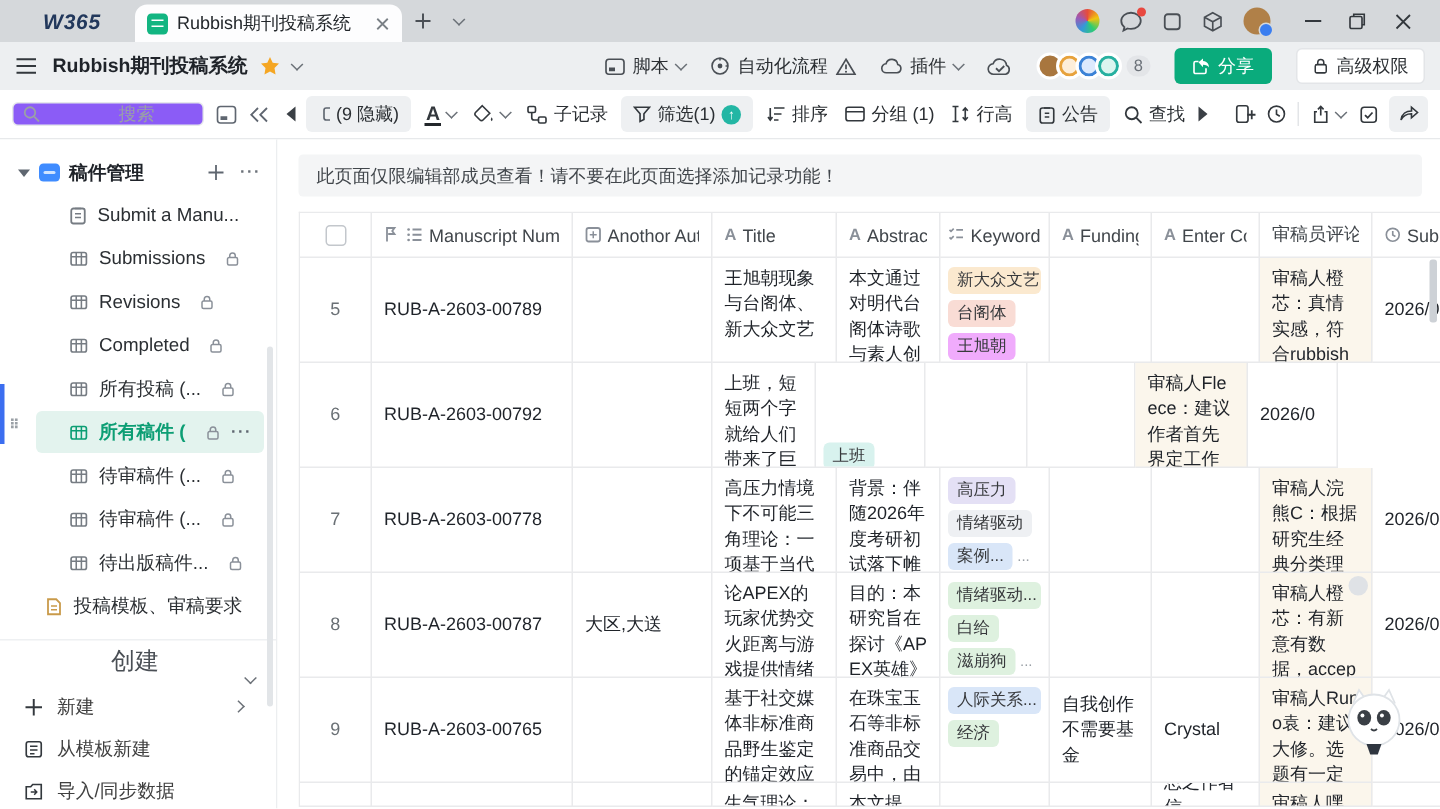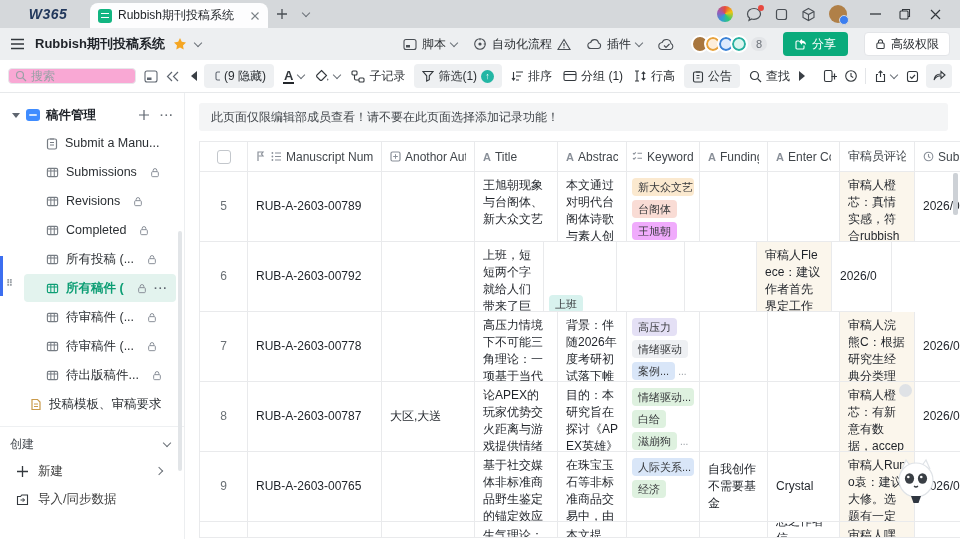--- a/index.html
+++ b/index.html
@@ -35,21 +35,21 @@
   .av2 { background:#fcе; background:#fdeeda; box-shadow:inset 0 0 0 2px #e7a23c; }
   .av3 { background:#ddeafd; box-shadow:inset 0 0 0 2px #3b82d6; }
   .av4 { background:#dcf5ef; box-shadow:inset 0 0 0 2px #27b0a0; }
   .av-count { margin-left:3px; font-size:11px; color:#6b7178; background:#e3e5e8; border-radius:8px; padding:1px 5px; }
   .share-btn { background:#0aab7c; color:#fff; font-size:12px; border-radius:4px; height:24px; display:flex; align-items:center; gap:5px; padding:0 12px; }
   .perm-btn { background:#fff; color:#2b2f33; font-size:12px; border-radius:4px; height:24px; display:flex; align-items:center; gap:5px; padding:0 10px; border:1px solid #e3e5e8; }
 
   
   .toolbar-row { height:33px; background:#fff; border-bottom:1px solid #e7e9eb; display:flex; align-items:center; }
   .tbar-left { width:185px; flex:none; display:flex; align-items:center; gap:8px; padding:0 6px 0 8px; }
-  .searchbox { flex:1; height:16px; background:#f9a8d4; border:1px solid #e6e8eb; border-radius:4px; display:flex; align-items:center; gap:4px; padding:0 6px; }
+  .searchbox { flex:1; height:16px; background:#8b5cf6; border:1px solid #e6e8eb; border-radius:4px; display:flex; align-items:center; gap:4px; padding:0 6px;justify-content:space-between; }
   .searchbox input { border:none; outline:none; width:50px; font-size:12px; color:#2b2f33; background:transparent; }
   .searchbox input::placeholder { color:#9aa0a6; }
   .tbar-main { flex:1; display:flex; align-items:center; gap:7px; padding:0 8px 0 6px; overflow:hidden; }
   .pill { background:#eef0f2; border-radius:4px; height:24px; display:flex; align-items:center; gap:4px; padding:0 8px; font-size:12px; color:#2b2f33; white-space:nowrap; }
   .tool { display:flex; align-items:center; gap:4px; font-size:12px; color:#2b2f33; white-space:nowrap; padding:0 2px; }
   .fontA { font-size:13px; font-weight:bold; color:#33383d; border-bottom:2.5px solid #23272b; line-height:13px; padding:0 1px; }
   .caret { width:6px; height:6px; border-right:1.3px solid #6b7178; border-bottom:1.3px solid #6b7178; transform:rotate(45deg); margin-top:-3px; }
   .caret-r { transform:rotate(-45deg); margin:0 0 0 -2px; }
   .tri-l { width:0; height:0; border-top:5px solid transparent; border-bottom:5px solid transparent; border-right:6px solid #3a3f45; }
   .tri-r { width:0; height:0; border-top:5px solid transparent; border-bottom:5px solid transparent; border-left:6px solid #3a3f45; }
@@ -67,21 +67,21 @@
   .sb-sec-actions { margin-left:auto; display:flex; align-items:center; gap:10px; color:#6b7178; }
   .sb-item { position:relative; height:28px; margin:0 8px 1px 24px; border-radius:4px; display:flex; align-items:center; gap:7px; padding-left:22px; font-size:12.5px; color:#2b2f33; }
   .sb-item.doc-item { padding-left:6px; }
   .sb-item.selected { background:#e3f3ee; color:#0c9e74; font-weight:bold; }
   .sb-item.selected .sb-label { color:#0c9e74; }
   .sb-label { white-space:nowrap; overflow:hidden; }
   .sb-lock { display:flex; flex:none; margin-left:6px; }
   .sb-more { margin-left:auto; padding-right:8px; color:#5f6670; font-weight:bold; letter-spacing:1px; font-size:11px; }
   .drag-dots { position:absolute; left:-18px; top:7px; width:8px; height:14px; color:#9aa0a6; font-size:9px; line-height:5px; letter-spacing:1px; }
   .sb-divider { height:1px; background:#eef0f2; margin:8px 0 4px 0; }
-  .sb-subhead { display:flex; align-items:center; height:26px; padding:0 14px 0 10px; font-size:12px; color:#4a4f55; }
+  .sb-subhead { display:flex; align-items:center; height:26px; padding:0 14px 0 10px; font-size:16px; color:#4a4f55;flex-direction:column; }
   .sb-create-item { display:flex; align-items:center; gap:9px; height:28px; padding:0 12px 0 16px; font-size:12.5px; color:#404040; }
   .sb-scroll { position:absolute; right:2px; top:138px; width:4px; height:240px; border-radius:2px; background:#e2e5e8; }
 
   
   .main { flex:1; position:relative; overflow:hidden; background:#fff; }
   .banner { margin:10px 12px 10px 14px; height:28px; background:#f4f5f6; border-radius:3px; font-size:12px; color:#41464b; line-height:28px; padding-left:12px; white-space:nowrap; overflow:hidden; }
   .tablewrap { margin-left:14px; width:761px; overflow:hidden; }
   .thead { display:flex; border-top:1px solid #e9eaec; border-left:1px solid #e9eaec; width:785px; }
   .tbody { width:785px; border-left:1px solid #e9eaec; }
   .trow { display:flex; height:70px; }
@@ -581,20 +581,29 @@
             <svg width="13" height="13" viewBox="0 0 13 13">
               <path d="M6.5 1v11M1 6.5h11" stroke="#33383d" stroke-width="1.3"></path>
             </svg>
           </span>
         <span>新建</span>
         <span class="caret caret-r" style="margin-left:auto;margin-right:10px"></span>
       </div>
       <div class="sb-create-item">
         <span class="ic">
             <svg width="13" height="13" viewBox="0 0 13 13">
+              <rect x="1.5" y="1.5" width="10" height="10" rx="1.5" fill="none" stroke="#33383d" stroke-width="1.1"></rect>
+              <path d="M4 4.5h5M4 7h5M4 9.5h3" stroke="#33383d" stroke-width="1"></path>
+            </svg>
+          </span>
+        <span>从模板新建</span>
+      </div>
+      <div class="sb-create-item">
+        <span class="ic">
+            <svg width="13" height="13" viewBox="0 0 13 13">
               <path d="M11.5 2H5.8L4.5 3.5H1.5v8h10z" fill="none" stroke="#33383d" stroke-width="1.1"></path>
               <path d="M4.5 7h4M6.8 5.2 L8.5 7 6.8 8.8" fill="none" stroke="#33383d" stroke-width="1"></path>
             </svg>
           </span>
         <span>导入/同步数据</span>
       </div>
 
       <div class="sb-scroll"></div>
     </aside>
 

